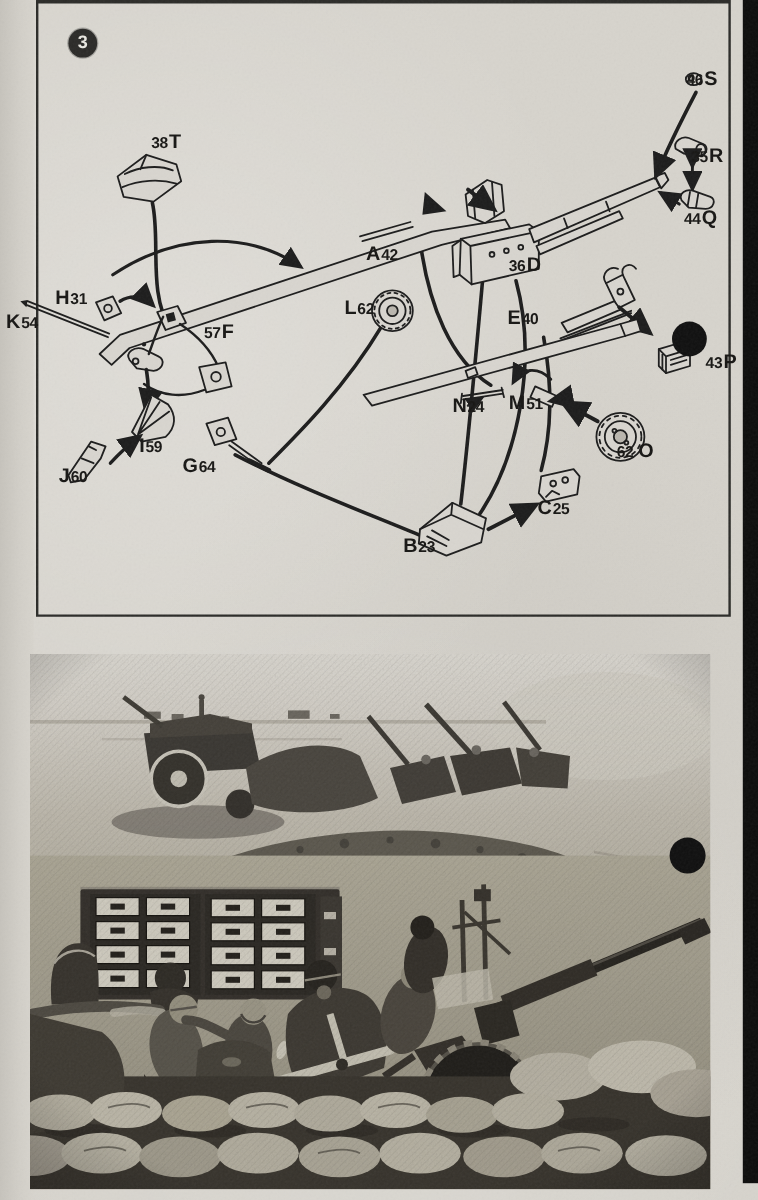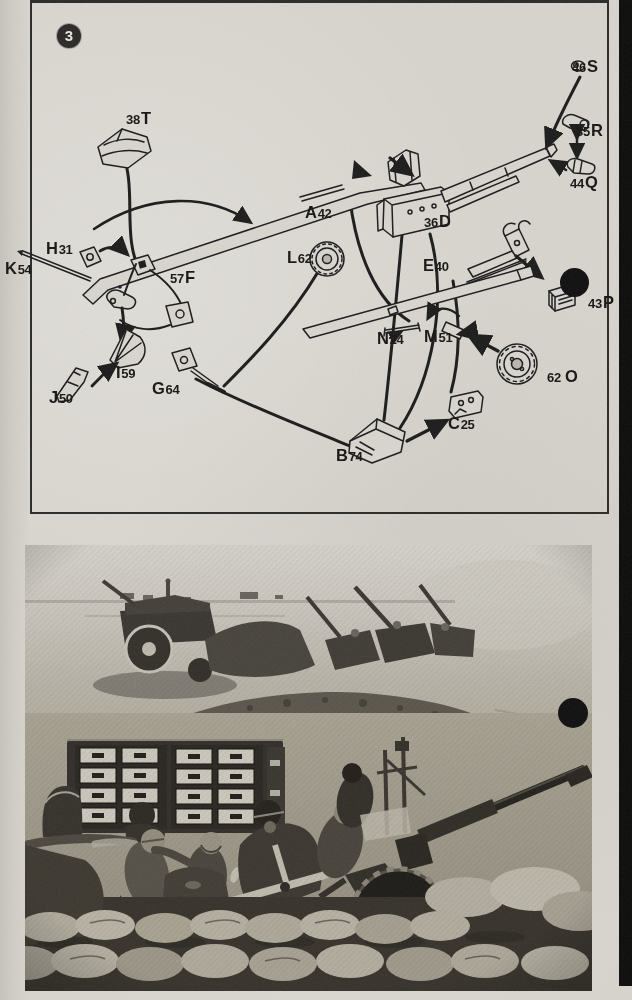--- a/index.html
+++ b/index.html
@@ -223,25 +223,25 @@
 <div class="plabel" style="left:424px;top:213px"><span class="pnum">36</span><span class="pletter">D</span></div>
 <div class="plabel" style="left:305px;top:204px"><span class="pletter">A</span><span class="pnum">42</span></div>
 <div class="plabel" style="left:287px;top:249px"><span class="pletter">L</span><span class="pnum">62</span></div>
 <div class="plabel" style="left:423px;top:257px"><span class="pletter">E</span><span class="pnum">40</span></div>
 <div class="plabel" style="left:46px;top:240px"><span class="pletter">H</span><span class="pnum">31</span></div>
 <div class="plabel" style="left:5px;top:260px"><span class="pletter">K</span><span class="pnum">54</span></div>
 <div class="plabel" style="left:170px;top:269px"><span class="pnum">57</span><span class="pletter">F</span></div>
 <div class="plabel" style="left:377px;top:330px"><span class="pletter">N</span><span class="pnum">24</span></div>
 <div class="plabel" style="left:424px;top:328px"><span class="pletter">M</span><span class="pnum">51</span></div>
 <div class="plabel" style="left:588px;top:294px"><span class="pnum">43</span><span class="pletter">P</span></div>
-<div class="plabel wide" style="left:547px;top:368px"><span class="pnum">62</span><span class="pletter">O</span></div>
+<div class="plabel wide" style="left:514px;top:368px"><span class="pnum">62</span><span class="pletter">O</span></div>
 <div class="plabel" style="left:116px;top:364px"><span class="pletter">I</span><span class="pnum">59</span></div>
-<div class="plabel" style="left:49px;top:389px"><span class="pletter">J</span><span class="pnum">50</span></div>
+<div class="plabel" style="left:49px;top:389px"><span class="pletter">J</span><span class="pnum">60</span></div>
 <div class="plabel" style="left:152px;top:380px"><span class="pletter">G</span><span class="pnum">64</span></div>
-<div class="plabel" style="left:336px;top:447px"><span class="pletter">B</span><span class="pnum">74</span></div>
+<div class="plabel" style="left:336px;top:447px"><span class="pletter">B</span><span class="pnum">23</span></div>
 <div class="plabel" style="left:448px;top:415px"><span class="pletter">C</span><span class="pnum">25</span></div>
 
 <svg class="layer photo-art" viewBox="0 0 567 446">
   <defs>
     <linearGradient id="bgGrad" x1="0" y1="0" x2="0" y2="1">
       <stop offset="0" stop-color="#d9d6cf"></stop>
         <stop offset=".1" stop-color="#d2cec6"></stop>
       <stop offset=".3" stop-color="#bdb8ac"></stop>
         <stop offset=".45" stop-color="#b2ad9f"></stop>
       <stop offset=".6" stop-color="#a8a395"></stop>

